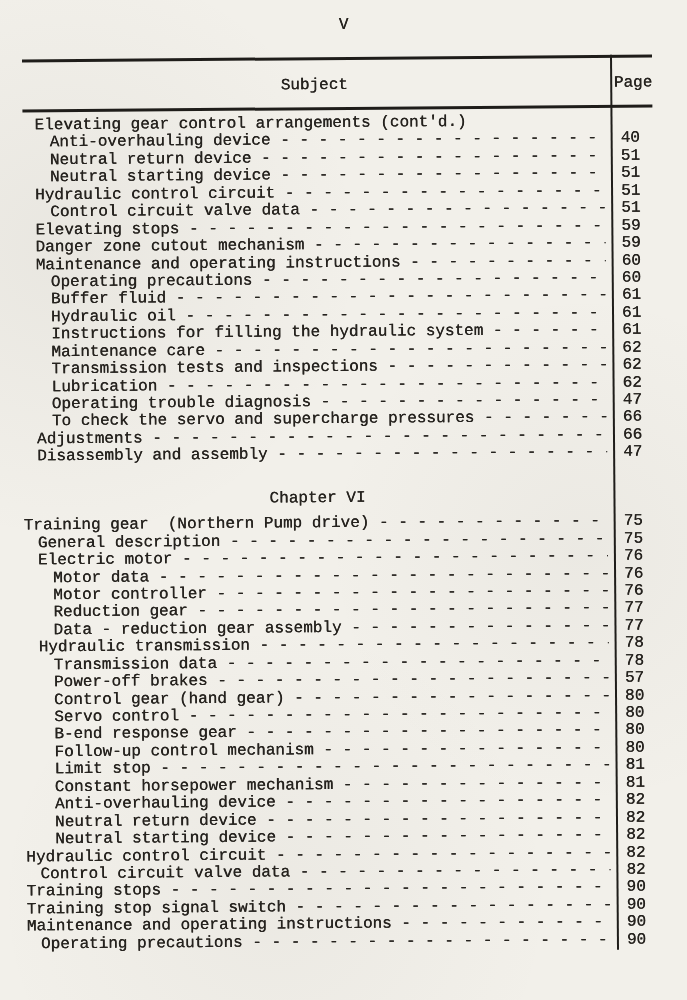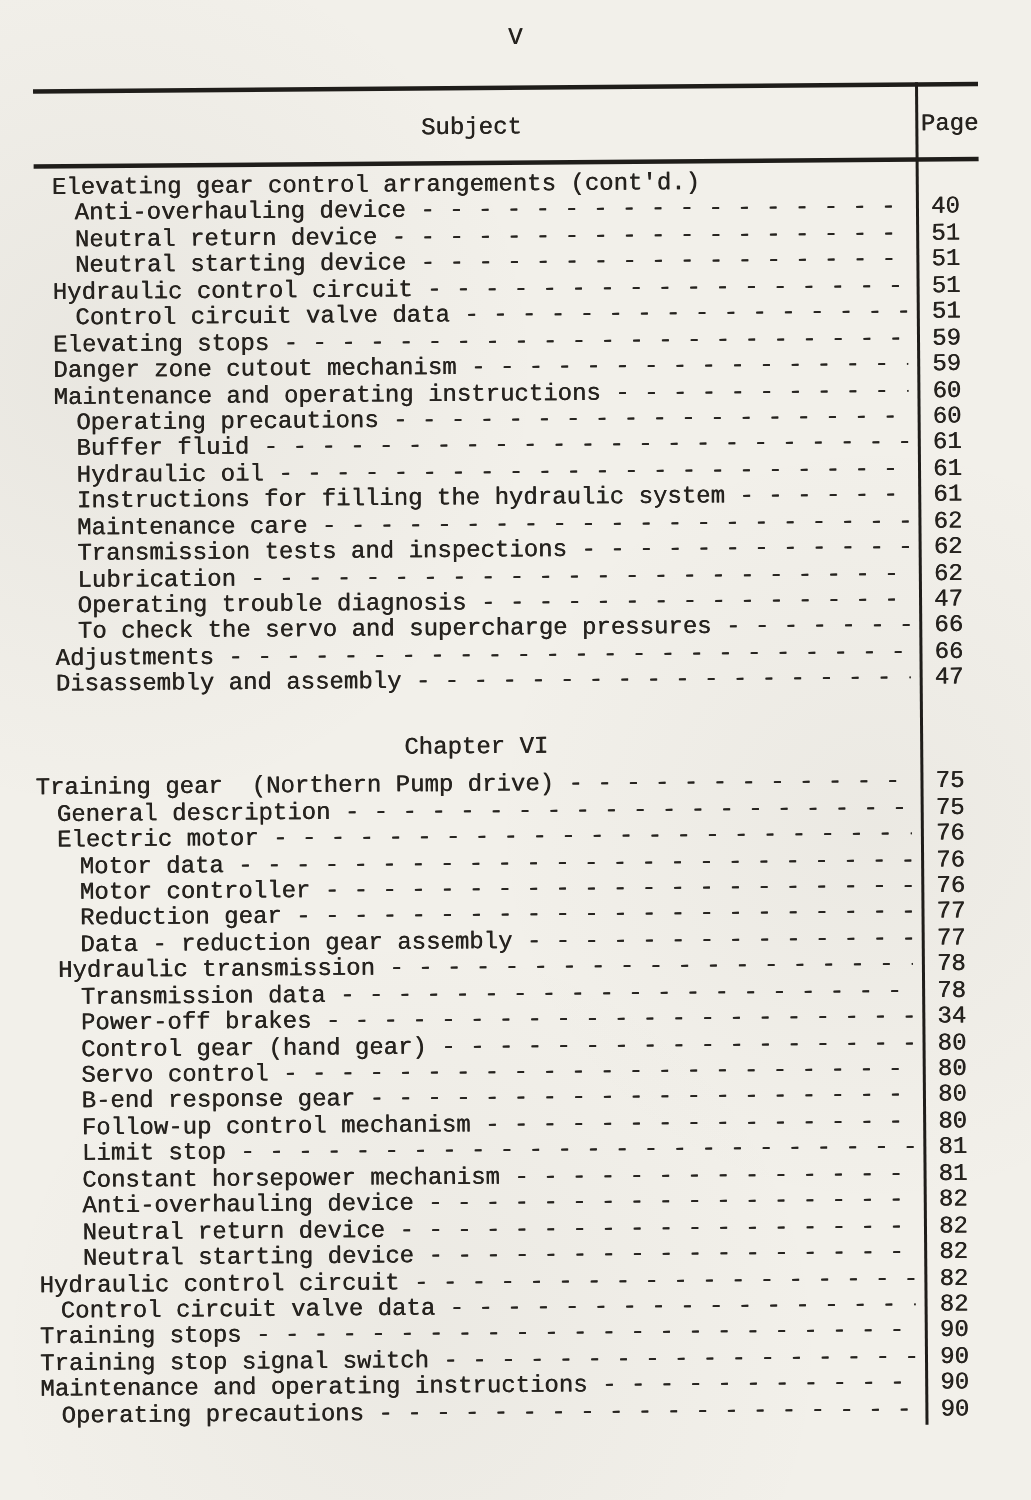--- a/index.html
+++ b/index.html
@@ -214,21 +214,21 @@
           <span class="pagecell">78</span>
         </div>
         <div class="row">
           <span class="subject ind2">Transmission data</span>
           <span class="leader"> - - - - - - - - - - - - - - - - - - - - - - - - - - - - - - - - - - - - - - - - - - - - </span>
           <span class="pagecell">78</span>
         </div>
         <div class="row">
           <span class="subject ind2">Power-off brakes</span>
           <span class="leader"> - - - - - - - - - - - - - - - - - - - - - - - - - - - - - - - - - - - - - - - - - - - - </span>
-          <span class="pagecell">34</span>
+          <span class="pagecell">57</span>
         </div>
         <div class="row">
           <span class="subject ind2">Control gear (hand gear)</span>
           <span class="leader"> - - - - - - - - - - - - - - - - - - - - - - - - - - - - - - - - - - - - - - - - - - - - </span>
           <span class="pagecell">80</span>
         </div>
         <div class="row">
           <span class="subject ind2">Servo control</span>
           <span class="leader"> - - - - - - - - - - - - - - - - - - - - - - - - - - - - - - - - - - - - - - - - - - - - </span>
           <span class="pagecell">80</span>

